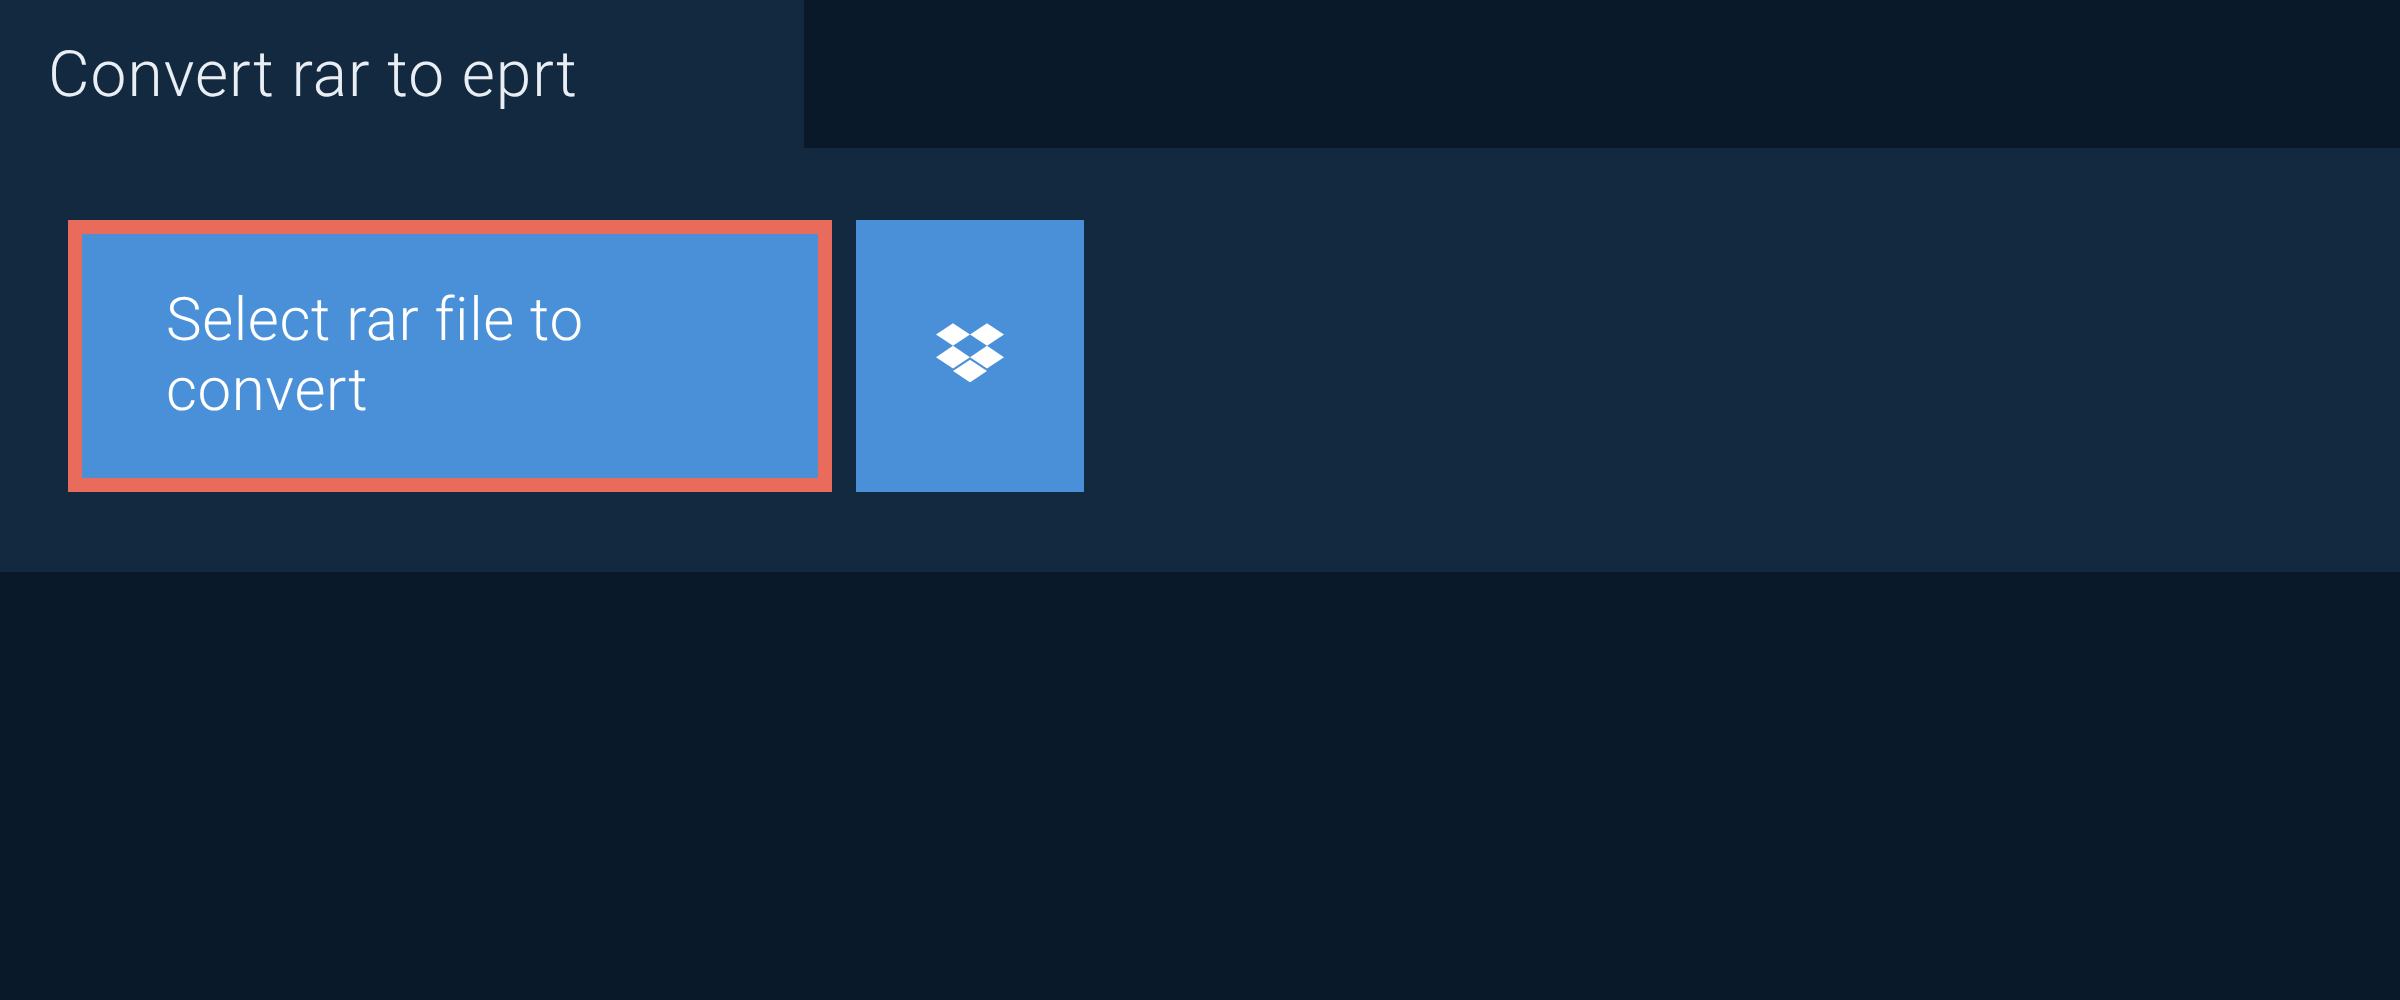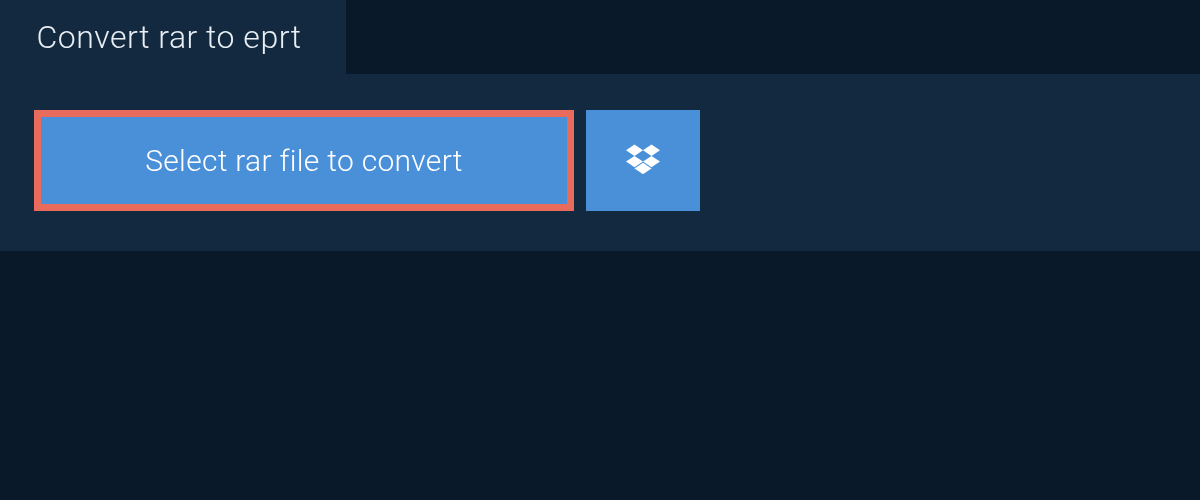--- a/index.html
+++ b/index.html
@@ -11,22 +11,21 @@
       width: 1200px;
       height: 500px;
       background: #0a1929;
       font-family: -apple-system, BlinkMacSystemFont, "Segoe UI", Roboto, "Helvetica Neue", Arial, sans-serif;
       font-weight: 300;
     }
     .tab-header {
       background: #13293f;
       display: inline-block;
       padding: 18px 32px 18px 24px;
-      width: 346px;
-      text-align: center;
+      width: 402px;
     }
     .tab-title {
       color: #e8eef4;
       font-size: 32px;
       font-weight: 300;
       letter-spacing: 0.5px;
     }
     .panel {
       background: #13293f;
       padding: 36px 34px 40px 34px;
@@ -39,21 +38,21 @@
       border: 7px solid #e86b5c;
       color: #ffffff;
       font-size: 30px;
       font-weight: 300;
       padding: 26px 42px;
       cursor: pointer;
       letter-spacing: 0.3px;
       display: flex;
       align-items: center;
       justify-content: center;
-      width: 540px;
+      width: 382px;
     }
     .dropbox-button {
       background: #4a90d9;
       width: 114px;
       display: flex;
       align-items: center;
       justify-content: center;
       cursor: pointer;
     }
     .dropbox-icon {

